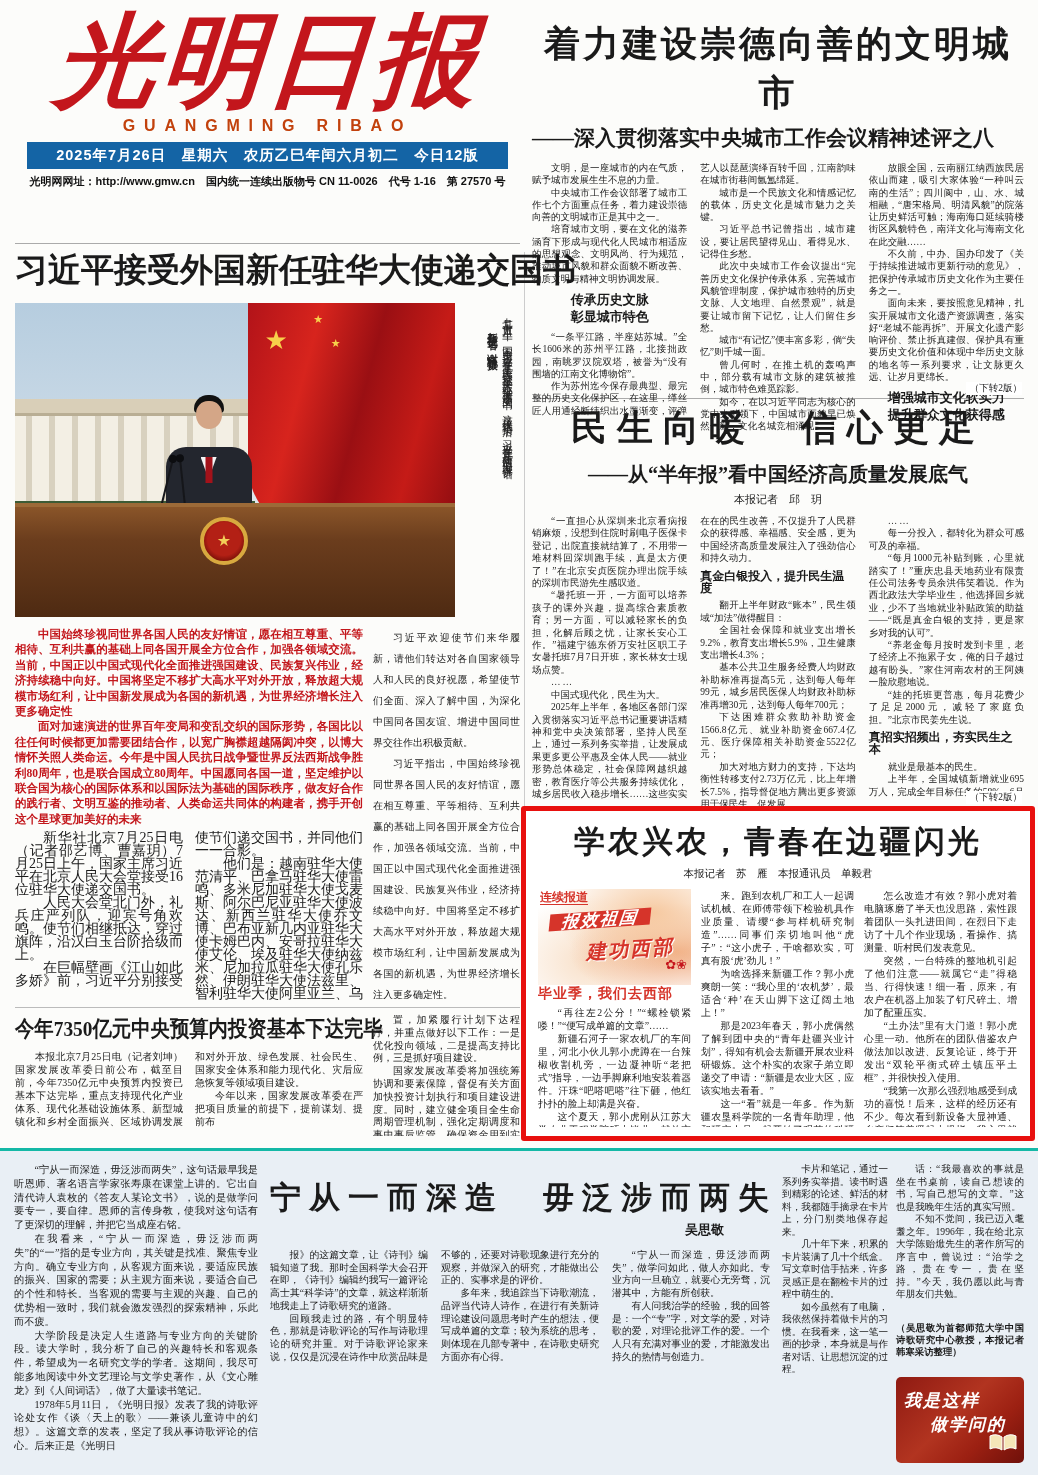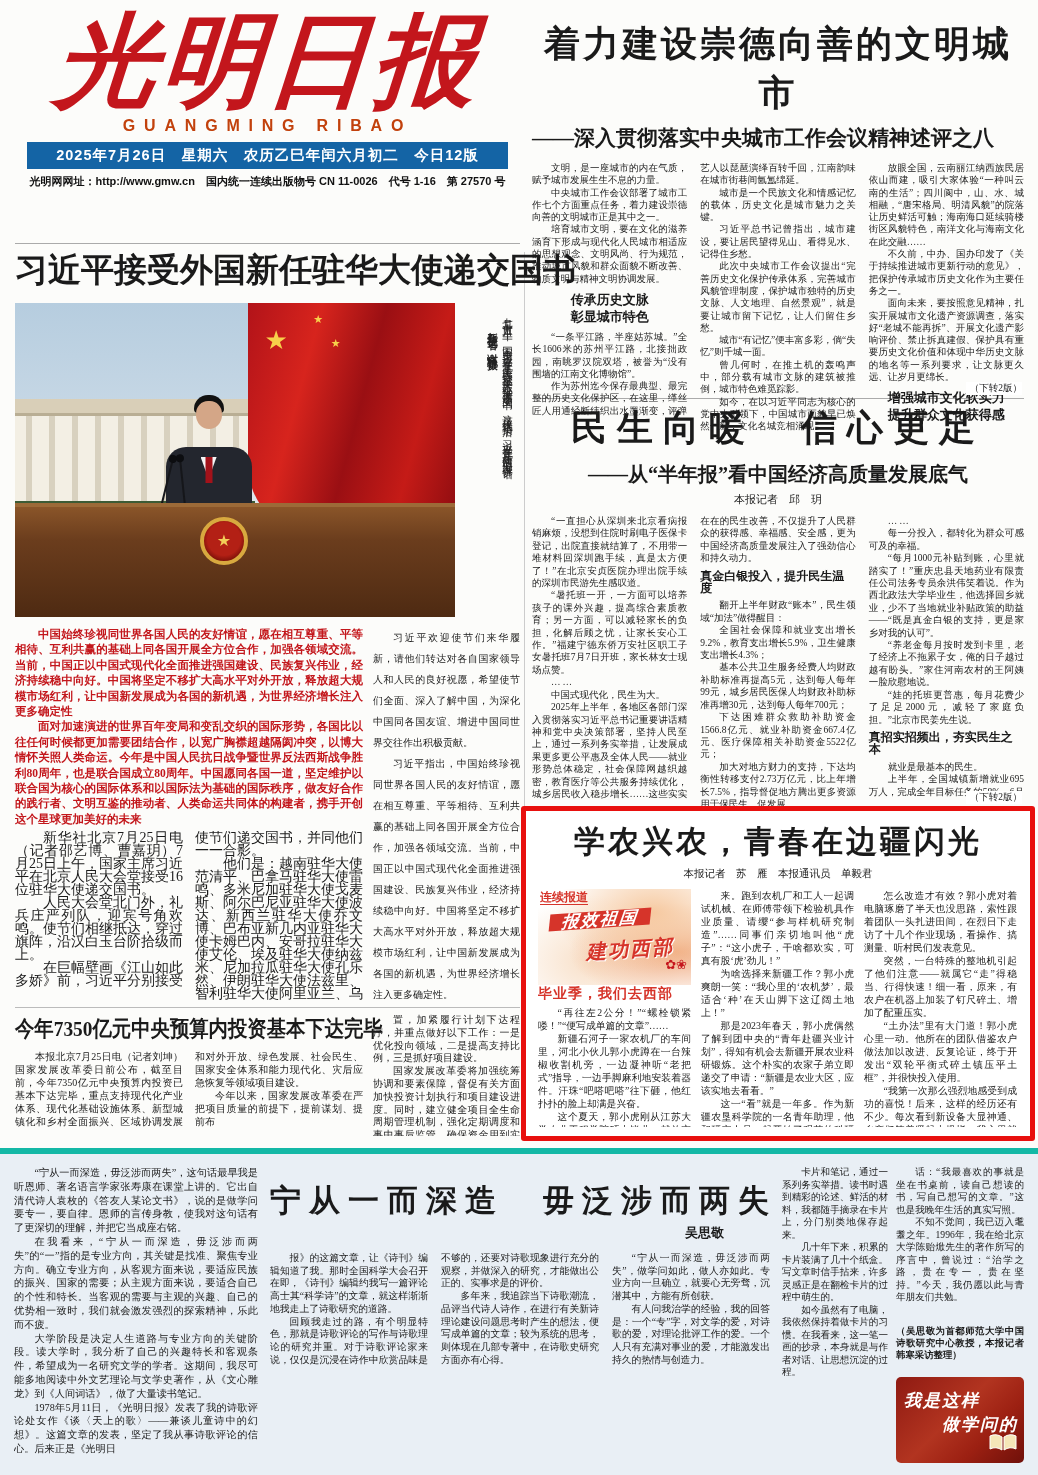--- a/index.html
+++ b/index.html
@@ -123,37 +123,37 @@
   .logo-b1{position:absolute;left:12px;top:22px;background:#d6342a;color:#fff;font-weight:900;
       font-style:italic;font-size:17px;padding:2px 12px;transform:skewX(-10deg) rotate(-4deg);letter-spacing:2px;}
   .logo-b2{position:absolute;left:48px;top:54px;color:#d6342a;font-weight:900;font-style:italic;
       font-size:20px;letter-spacing:2px;transform:rotate(-4deg);text-shadow:1px 1px 0 #fff;}
   .logo-flower{position:absolute;right:4px;bottom:14px;color:#c5161d;font-size:13px;}
   .logo-tagline{color:#d6342a;font-weight:bold;font-size:14px;text-align:center;
       font-family:"Liberation Sans",sans-serif;letter-spacing:1px;margin:2px 0 6px 0 !important;text-indent:0 !important;}
 
   
   #essay{position:absolute;left:0;top:1148px;width:1038px;height:327px;background:#e9eff5;
-      border-top:6px solid #14b8a6;box-sizing:border-box;padding:12px 14px;display:flex;gap:12px;}
+      border-top:3px solid #14b8a6;box-sizing:border-box;padding:12px 14px;display:flex;gap:12px;}
   .es-colA{width:248px;font-size:10.2px;line-height:13.8px;overflow:hidden;}
   .es-colA p,.es-mid-flow p,.es-colE p,.es-colF p{text-indent:2em;text-align:justify;}
   .es-mid{width:500px;}
   .es-mid h1{margin:14px 0 2px 0;text-align:center;font-size:31px;font-weight:bold;letter-spacing:8px;white-space:nowrap;}
   .es-author{text-align:right;padding-right:46px;font-size:13px;font-weight:bold;margin:2px 0 10px 0;}
   .es-mid-flow{height:194px;column-count:3;column-gap:13px;font-size:9.8px;line-height:12.7px;overflow:hidden;}
   .es-right{width:242px;display:flex;gap:8px;}
   .es-colE{width:106px;font-size:9.6px;line-height:12.5px;overflow:hidden;}
   .es-colF{width:128px;display:flex;flex-direction:column;}
   .es-colF-text{font-size:9.6px;line-height:12.5px;overflow:hidden;flex:0 0 156px;}
   .es-note{font-size:9.4px;line-height:12px;font-weight:bold;margin:3px 0;text-align:justify;}
   .study-box{margin-top:auto;position:relative;width:128px;height:86px;border-radius:5px;overflow:hidden;
       background:linear-gradient(135deg,#8f1a12 0%,#b23420 45%,#9c2012 70%,#6f100a 100%);}
   .study-line{color:#fff;font-weight:bold;font-style:italic;font-size:17px;letter-spacing:2px;line-height:1.2;}
   .study-l1{position:absolute;left:8px;top:14px;}
-  .study-l2{position:absolute;left:46px;top:38px;}
+  .study-l2{position:absolute;left:34px;top:38px;}
   .book-icon{position:absolute;right:6px;bottom:6px;}
 </style>
 </head>
 <body>
 
 <div class="page">
 
   <header id="masthead">
     <div class="brand">光明日报</div>
     <div class="roman">GUANGMING RIBAO</div>

